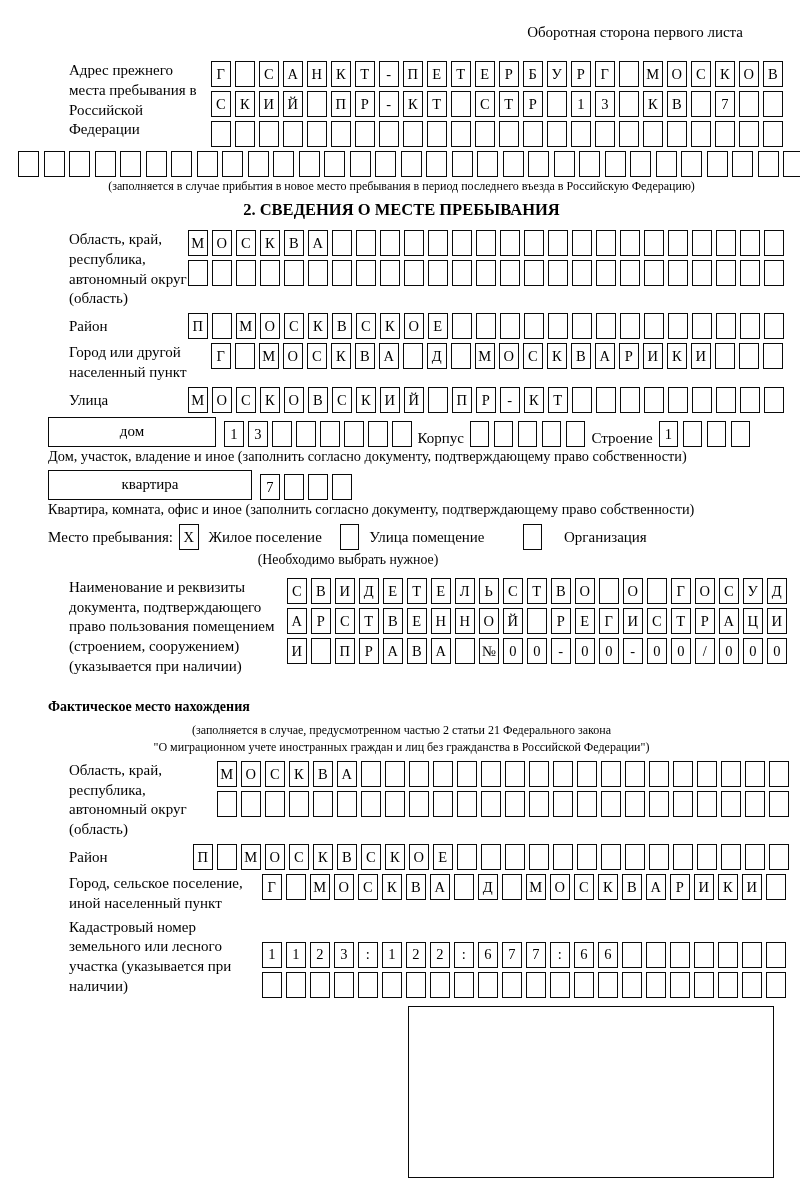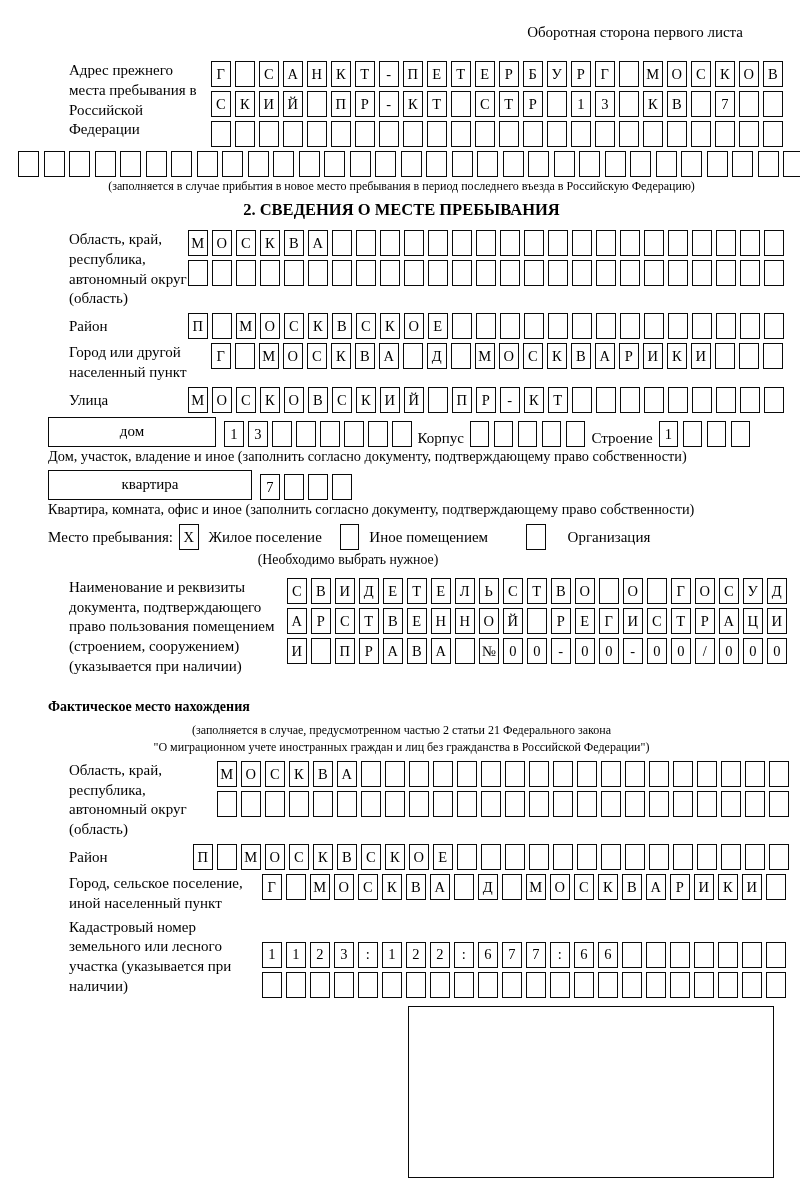--- a/index.html
+++ b/index.html
@@ -355,21 +355,21 @@
         <div class="cell"></div>
       </div>
   </div>
   <div class="cap-left">Квартира, комната, офис и иное (заполнить согласно документу, подтверждающему право собственности)</div>
 
   <div class="stay-row">
     <div class="inline-lbl" style="padding-top:5px;">Место пребывания:</div>
     <div class="cell">X</div>
     <div class="inline-lbl" style="margin-left:10px;">Жилое поселение</div>
     <div class="cell" style="margin-left:18px;"></div>
-    <div class="inline-lbl" style="margin-left:10px;">Иное помещением</div>
+    <div class="inline-lbl" style="margin-left:10px;">Улица помещение</div>
     <div class="cell" style="margin-left:38px;"></div>
     <div class="inline-lbl" style="margin-left:22px;">Организация</div>
   </div>
   <div class="stay-note">(Необходимо выбрать нужное)</div>
 
   <div class="frow doc-block">
     <div class="flabel w218">Наименование и реквизиты документа, подтверждающего право пользования помещением (строением, сооружением) (указывается при наличии)</div>
     <div class="rowstack">
       <div class="cells">
           <div class="cell">С</div>

